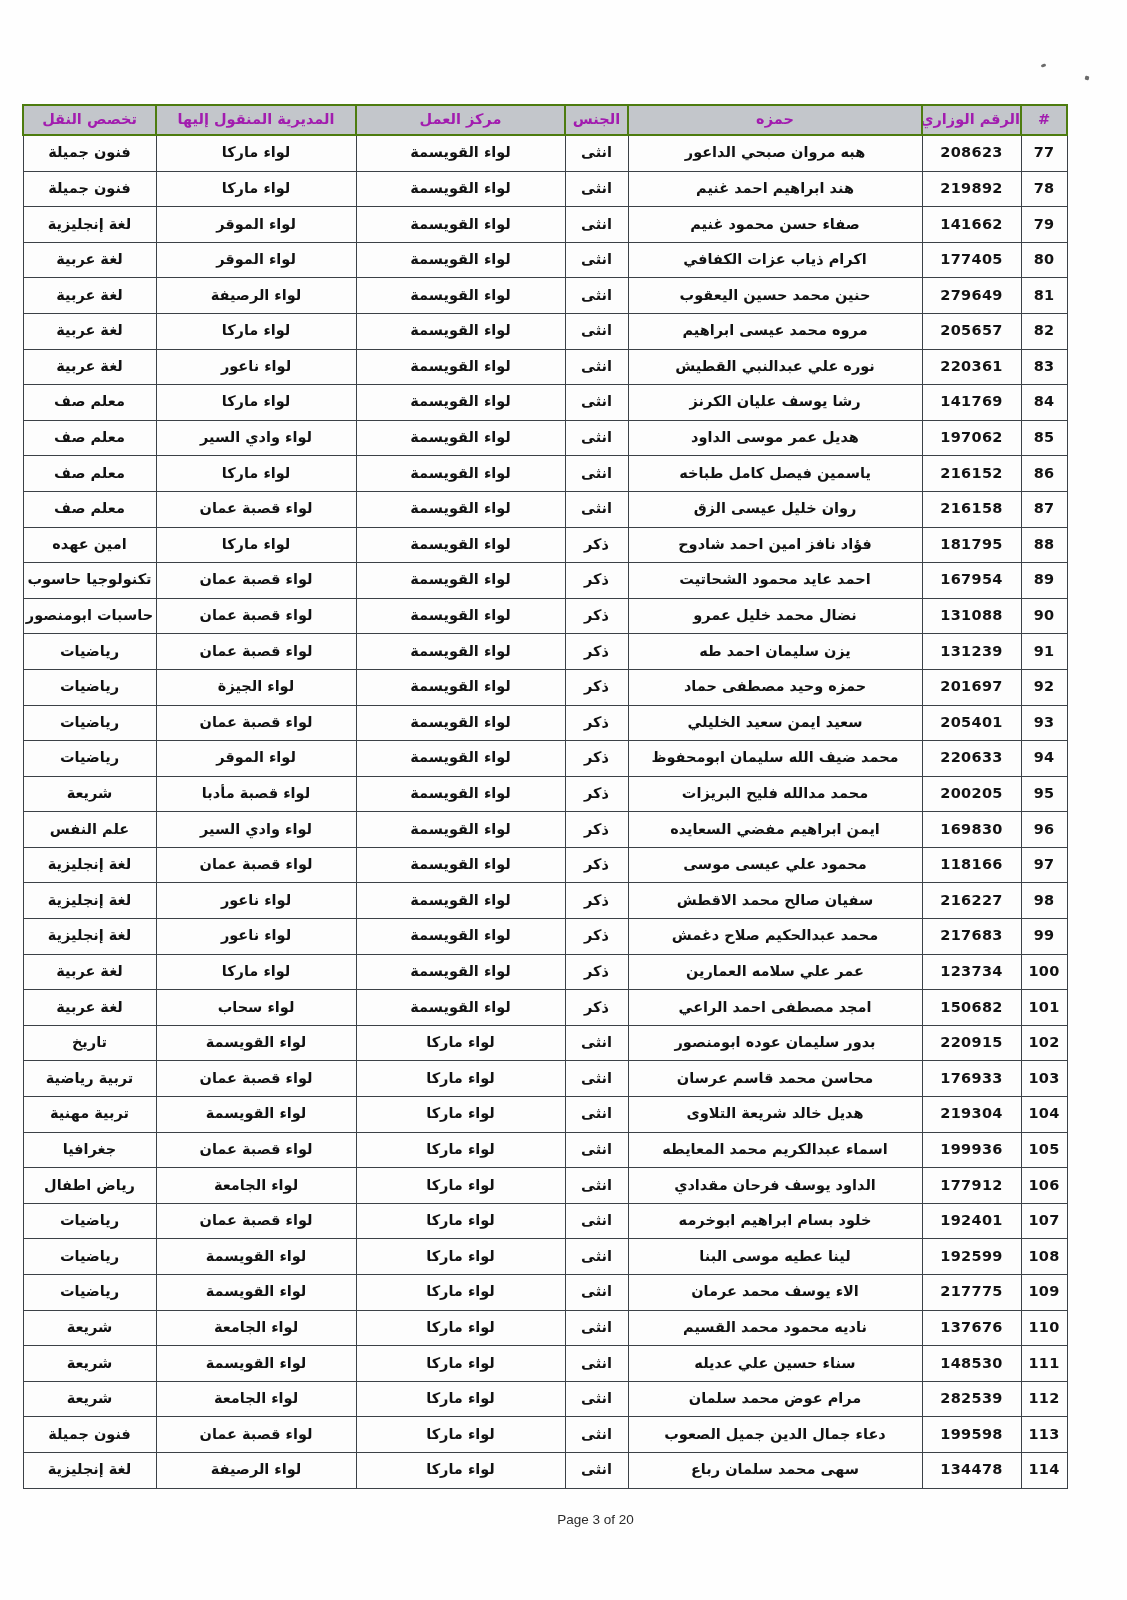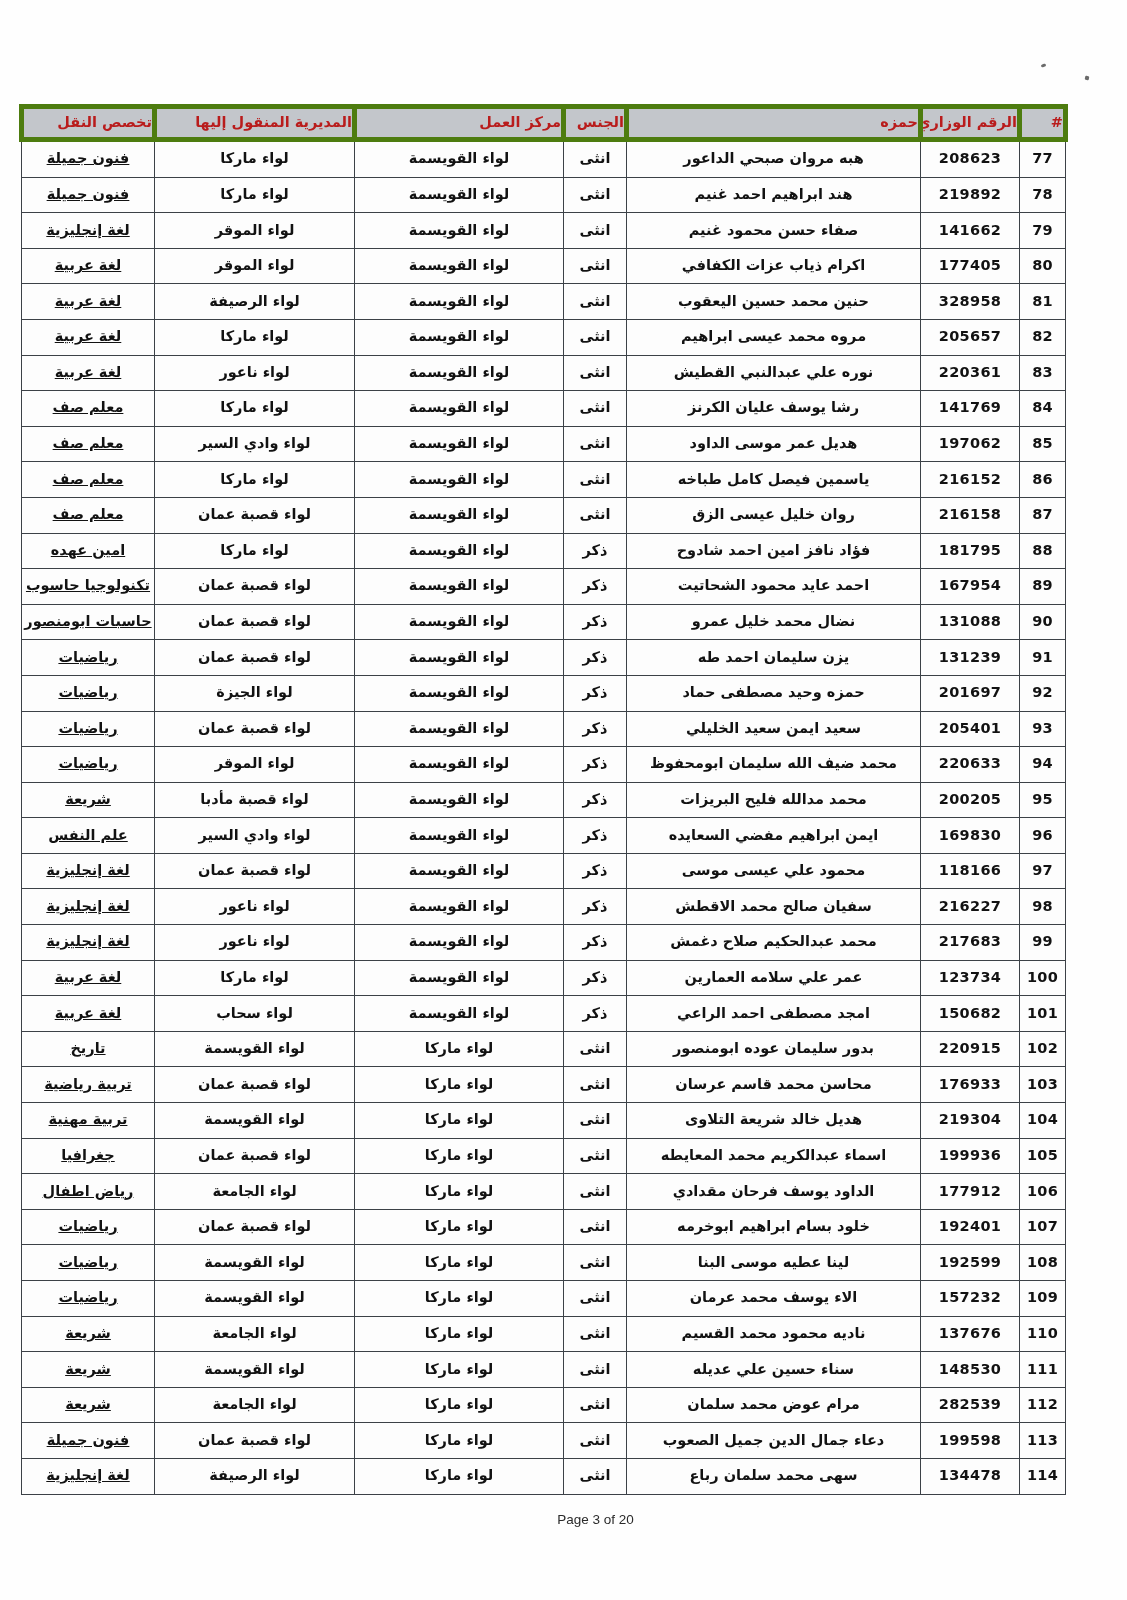--- a/index.html
+++ b/index.html
@@ -60,41 +60,40 @@
     background: #fdfdfd;
     white-space: nowrap;
     overflow: hidden;
   }
 
   table.grid thead th {
     background: #c3c6cb;
     font-size: 14.5px;
     font-weight: 700;
     height: 28px;
-    border: 5px solid #4d7c0f;
-    color: #b91c1c;
-    text-align: right;
+    border: 2px solid #4d7c0f;
+    color: #a21caf;
   }
 
   
   col.c-idx    { width: 46px; }
   col.c-min    { width: 99px; }
   col.c-name   { width: 294px; }
   col.c-gender { width: 63px; }
   col.c-center { width: 209px; }
   col.c-dir    { width: 200px; }
   col.c-spec   { width: 133px; }
 
   td.idx    { font-size: 15px; font-weight: 600; letter-spacing: .2px; }
   td.min    { font-size: 15.5px; font-weight: 600; letter-spacing: .3px; }
   td.name   { text-align: right; padding-right: 8px; font-size: 14.5px; margin-top: 17px; }
   td.gender { font-size: 14px; }
   td.center { font-size: 14.5px; }
   td.dir    { font-size: 14.5px; }
-  td.spec   { font-size: 14.5px; text-decoration: underline; }
+  td.spec   { font-size: 14.5px; }
 
   .footer {
     position: absolute;
     top: 1512px;
     left: 0;
     width: 100%;
     text-align: center;
     direction: ltr;
     font-size: 13.5px;
     font-weight: 500;
@@ -165,21 +164,21 @@
             <td class="idx">80</td>
             <td class="min">177405</td>
             <td class="name">اكرام ذياب عزات الكفافي</td>
             <td class="gender">انثى</td>
             <td class="center">لواء القويسمة</td>
             <td class="dir">لواء الموقر</td>
             <td class="spec">لغة عربية</td>
           </tr>
           <tr>
             <td class="idx">81</td>
-            <td class="min">328958</td>
+            <td class="min">279649</td>
             <td class="name">حنين محمد حسين اليعقوب</td>
             <td class="gender">انثى</td>
             <td class="center">لواء القويسمة</td>
             <td class="dir">لواء الرصيفة</td>
             <td class="spec">لغة عربية</td>
           </tr>
           <tr>
             <td class="idx">82</td>
             <td class="min">205657</td>
             <td class="name">مروه محمد عيسى ابراهيم</td>
@@ -417,21 +416,21 @@
             <td class="idx">108</td>
             <td class="min">192599</td>
             <td class="name">لينا عطيه موسى البنا</td>
             <td class="gender">انثى</td>
             <td class="center">لواء ماركا</td>
             <td class="dir">لواء القويسمة</td>
             <td class="spec">رياضيات</td>
           </tr>
           <tr>
             <td class="idx">109</td>
-            <td class="min">157232</td>
+            <td class="min">217775</td>
             <td class="name">الاء يوسف محمد عرمان</td>
             <td class="gender">انثى</td>
             <td class="center">لواء ماركا</td>
             <td class="dir">لواء القويسمة</td>
             <td class="spec">رياضيات</td>
           </tr>
           <tr>
             <td class="idx">110</td>
             <td class="min">137676</td>
             <td class="name">ناديه محمود محمد القسيم</td>

